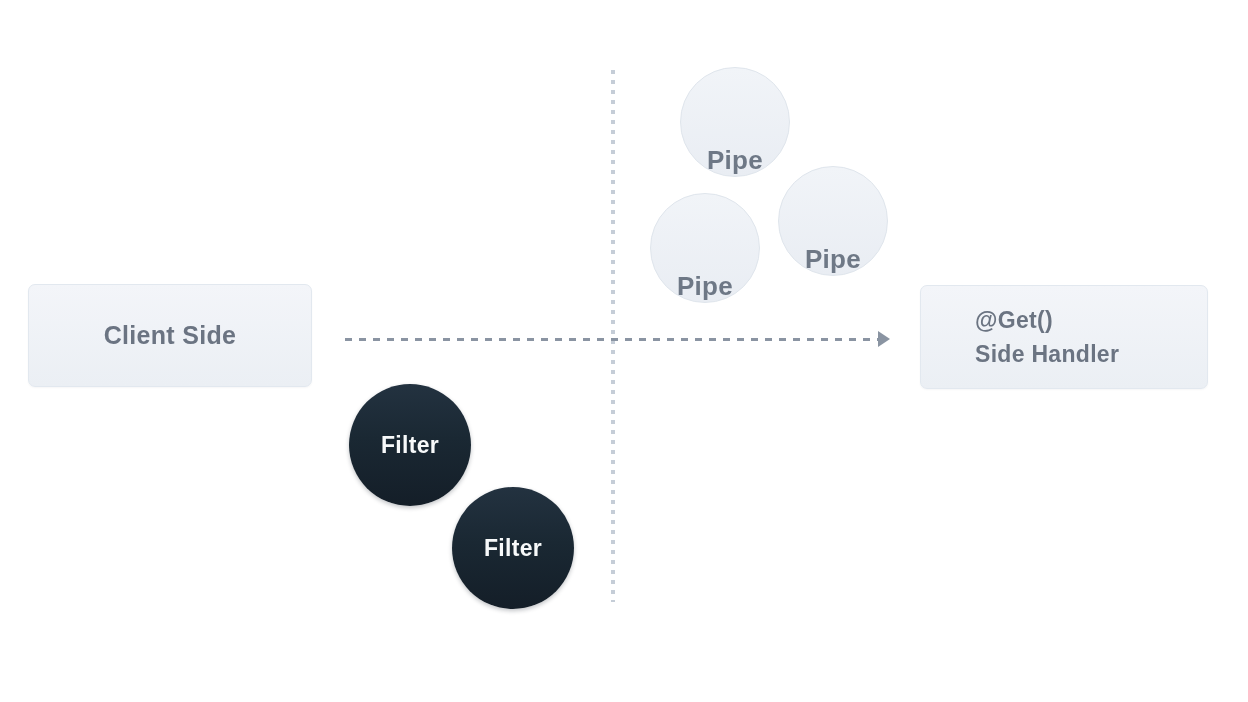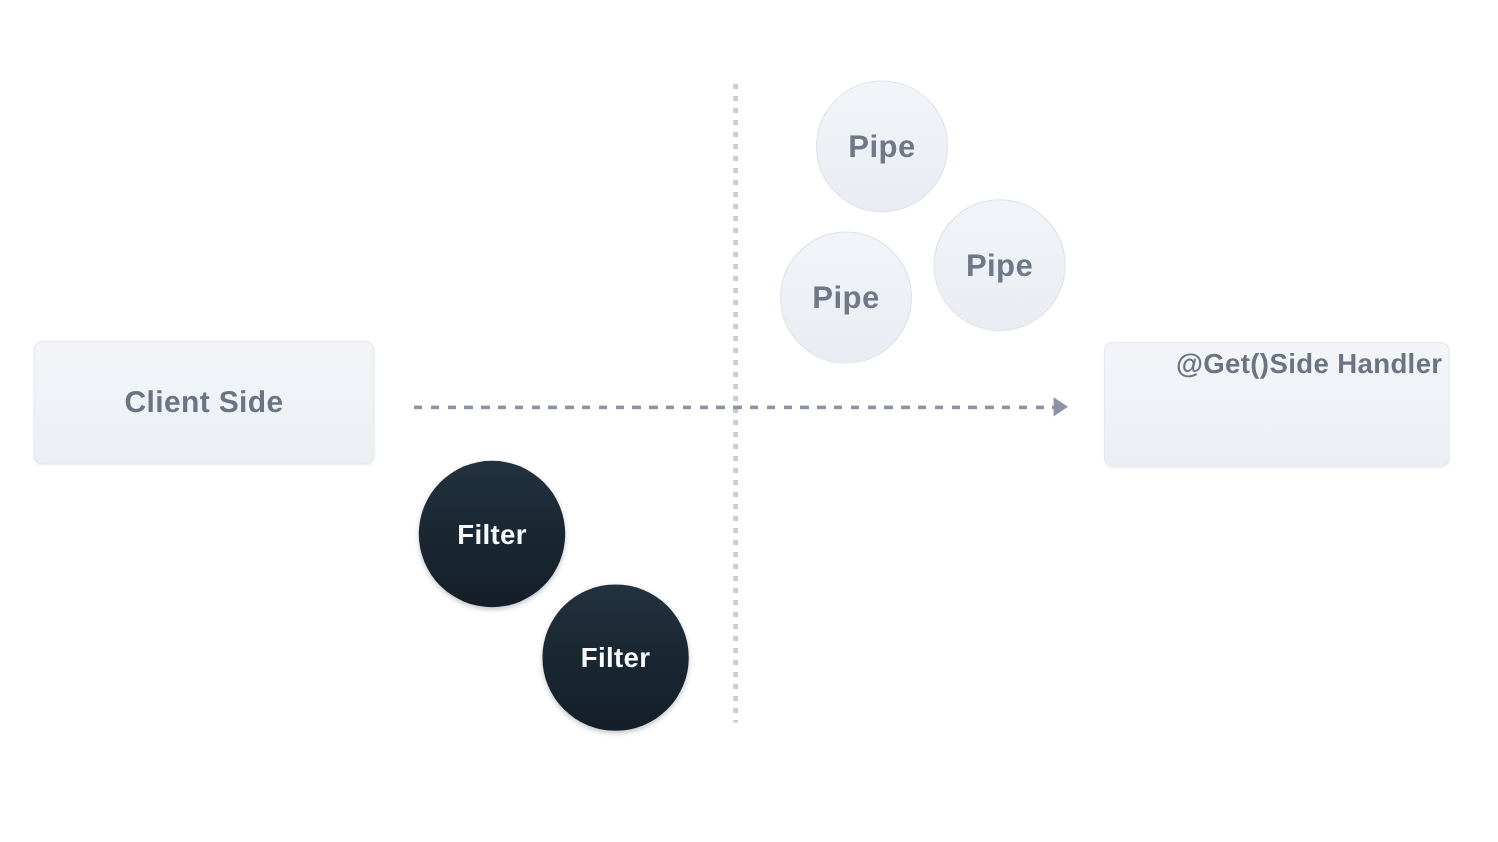--- a/index.html
+++ b/index.html
@@ -63,41 +63,42 @@
   .box-client{
     left:28px; top:284px;
     width:284px; height:103px;
     display:flex; align-items:center; justify-content:center;
     font-size:25px;
     letter-spacing:0.3px;
   }
   .box-handler{
     left:920px; top:285px;
     width:288px; height:104px;
-    display:flex; flex-direction:row; justify-content:center;
+    display:flex; flex-direction:column; justify-content:center;
     padding-left:54px;
     font-size:23px;
     line-height:34px;
     letter-spacing:0.3px;
   }
   
   .circle{
     position:absolute;
     border-radius:50%;
     display:flex; align-items:center; justify-content:center;
     box-sizing:border-box;
     font-weight:bold;
     letter-spacing:0.3px;
   }
   .pipe{
     width:110px; height:110px;
     background:linear-gradient(180deg,#f1f4f8 0%, #e9edf3 100%);
     border:1px solid #dfe5ec;
     color:var(--pipe-text);
     font-size:26px;
+    align-items:flex-end;
   }
   .pipe-1{left:680px; top:67px;}
   .pipe-2{left:650px; top:193px;}
   .pipe-3{left:778px; top:166px;}
   .filter{
     width:122px; height:122px;
     background:linear-gradient(180deg, var(--filter-top) 0%, #1a2833 45%, var(--filter-bottom) 100%);
     color:var(--filter-text);
     font-size:23px;
     box-shadow:0 2px 4px rgba(15,25,35,0.25);

